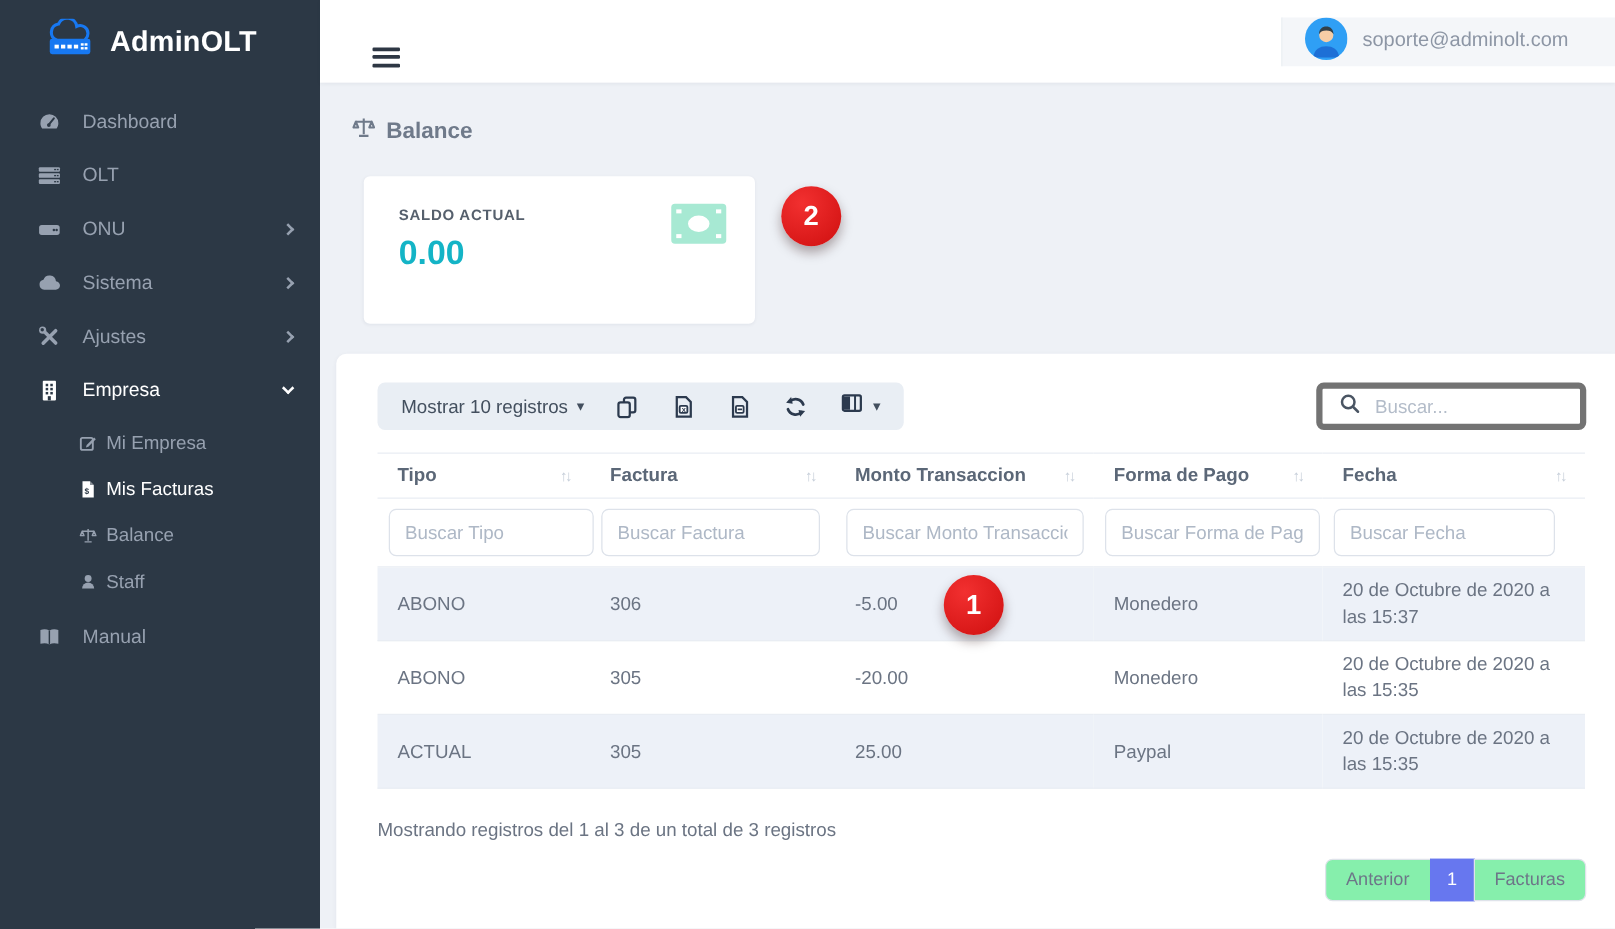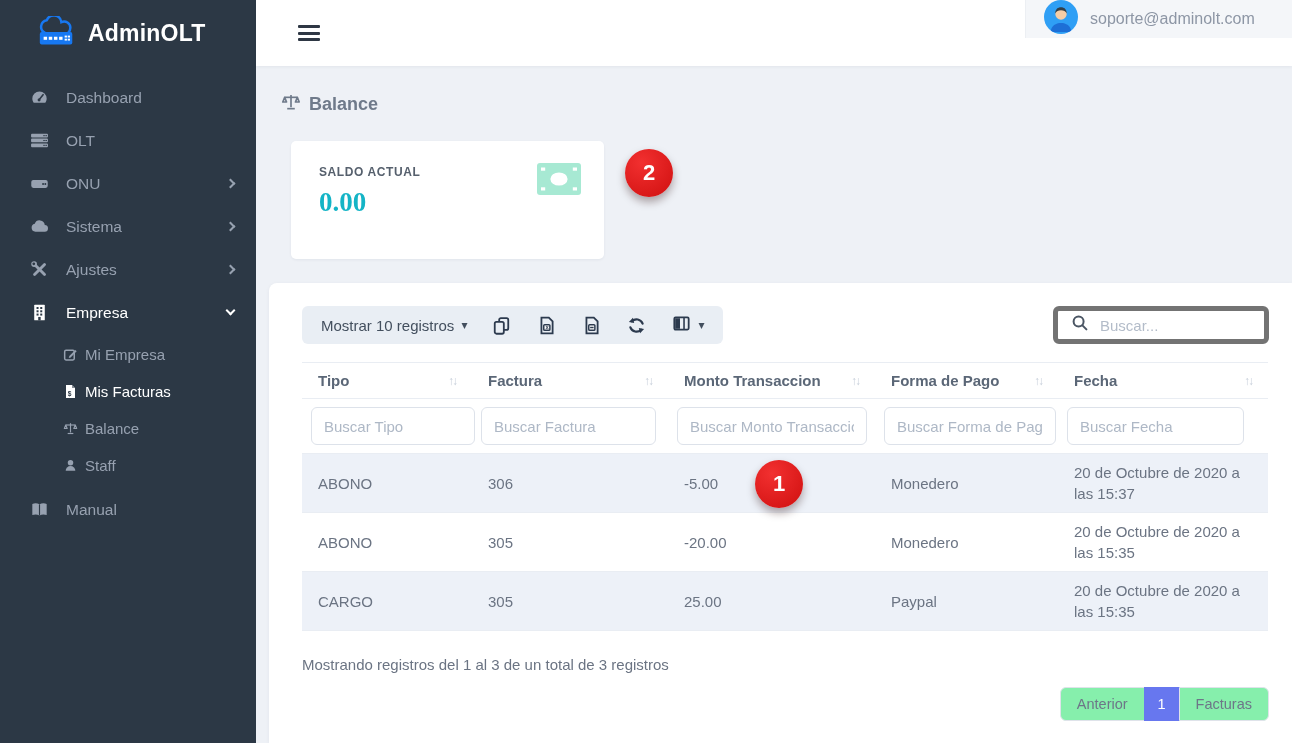--- a/index.html
+++ b/index.html
@@ -32,33 +32,33 @@
   .sub{padding:2px 0 4px 0;}
   .sub-item{height:37px;display:flex;align-items:center;padding-left:63px;font-size:15px;cursor:pointer;color:var(--sb-text);}
   .sub-item .nav-ic{width:15px;height:15px;margin-right:7px;flex:0 0 15px;}
   .sub-item.active{color:#fff;}
   .chev{display:inline-block;width:7px;height:7px;border-right:2px solid currentColor;border-bottom:2px solid currentColor;}
   .chev.right{transform:rotate(-45deg);}
   .chev.down{transform:rotate(45deg);margin-top:-4px;}
 
   
   .main{flex:1;display:flex;flex-direction:column;min-width:0;}
-  .topbar{height:66px;background:#fff;display:flex;align-items:flex-start;box-shadow:0 1px 3px rgba(30,45,70,.06);position:relative;z-index:3;}
+  .topbar{height:66px;background:#fff;display:flex;align-items:center;box-shadow:0 1px 3px rgba(30,45,70,.06);position:relative;z-index:3;}
   .burger{width:22px;height:16px;display:flex;flex-direction:column;justify-content:space-between;margin:25px 0 0 42px;cursor:pointer;}
   .burger span{display:block;height:3px;background:#2e3744;border-radius:1px;}
   .topbar .grow{flex:1;}
   .user{width:267px;background:#f4f6f9;border-left:1px solid #eceff3;display:flex;align-items:center;gap:12px;padding-left:18px;cursor:pointer;}
   .user-email{color:#8d96a5;font-size:16px;}
 
   .content{flex:1;background:var(--content-bg);position:relative;overflow:hidden;}
   .page-title{position:absolute;left:25px;top:26px;display:flex;align-items:center;gap:8px;color:#6f7a8a;font-size:18px;font-weight:700;}
 
   .balance-card{position:absolute;left:35px;top:75px;width:313px;height:118px;background:#fff;border-radius:5px;box-shadow:0 1px 3px rgba(25,40,70,.06);padding:24px 24px 0 28px;}
   .bc-label{font-size:12px;font-weight:700;letter-spacing:.6px;color:#56606d;}
-  .bc-value{margin-top:8px;font-size:27px;font-weight:700;color:var(--cyan);font-family:Liberation Serif, serif;}
+  .bc-value{margin-top:8px;font-size:27px;font-weight:700;color:var(--cyan);}
   .bc-money{position:absolute;right:22px;top:20px;}
 
   .marker{position:absolute;width:48px;height:48px;border-radius:50%;background:radial-gradient(circle at 35% 28%,#f23030,#cf0f0f);box-shadow:0 5px 9px rgba(40,10,10,.35);display:flex;align-items:center;justify-content:center;color:#fff;font-size:22px;font-weight:700;z-index:5;}
   .marker-2{left:369px;top:83px;}
   .marker-1{left:499px;top:394px;}
 
   
   .panel{position:absolute;left:13px;top:217px;right:0;bottom:0;background:#fff;border-top-left-radius:8px;box-shadow:0 1px 4px rgba(25,40,70,.05);padding:23px 23px 0 33px;}
   .tools-row{display:flex;justify-content:space-between;align-items:flex-start;}
   .length-tools{background:#e9eef4;border-radius:6px;height:38px;display:flex;align-items:center;gap:25px;padding:0 19px;}
@@ -423,21 +423,21 @@
               <td class="cell">20 de Octubre de 2020 a las 15:37</td>
             </tr>
             <tr>
               <td class="cell">ABONO</td>
               <td class="cell">305</td>
               <td class="cell">-20.00</td>
               <td class="cell">Monedero</td>
               <td class="cell">20 de Octubre de 2020 a las 15:35</td>
             </tr>
             <tr class="striped">
-              <td class="cell">CARGO</td>
+              <td class="cell">ACTUAL</td>
               <td class="cell">305</td>
               <td class="cell">25.00</td>
               <td class="cell">Paypal</td>
               <td class="cell">20 de Octubre de 2020 a las 15:35</td>
             </tr>
           </tbody>
         </table>
 
         <div class="table-info">Mostrando registros del 1 al 3 de un total de 3 registros</div>
 

